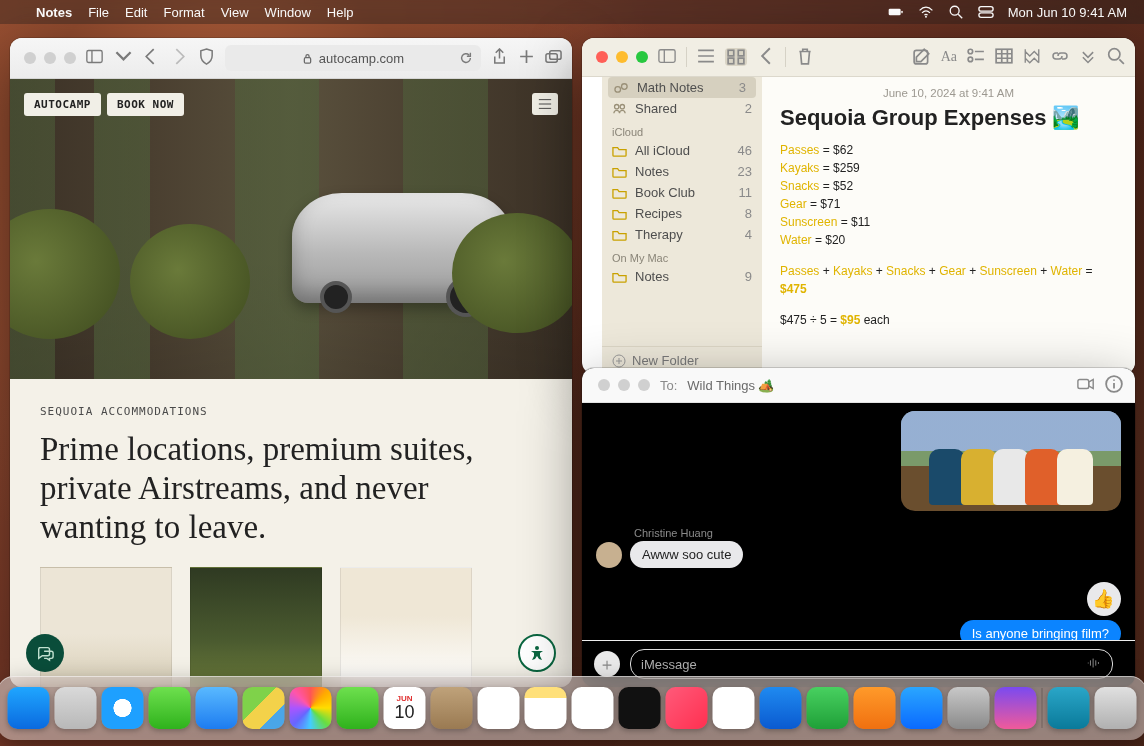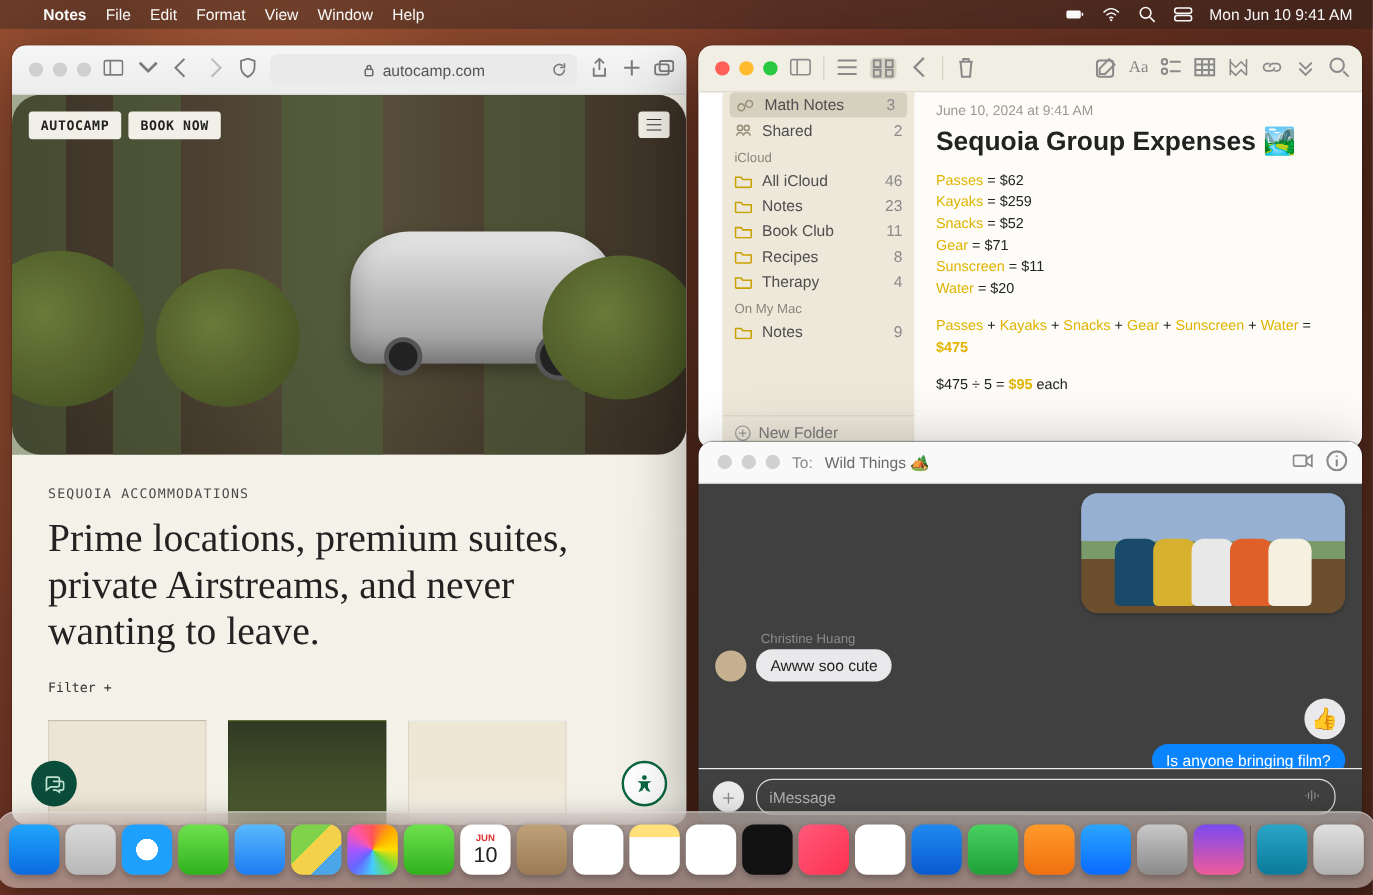--- a/index.html
+++ b/index.html
@@ -71,21 +71,20 @@
     color:#555;font-size:13px;position:relative;
   }
   .urlbar .lock{width:11px;height:11px;stroke:#6a6a6a;}
   .urlbar .refresh{position:absolute;right:8px;width:14px;height:14px;}
   .safari-content{height:609px;overflow:hidden;position:relative;}
   .hero{
     height:300px;position:relative;
     background:
       linear-gradient(180deg, transparent 60%, rgba(0,0,0,0.12)),
       linear-gradient(90deg,#3b3126 0%,#4a3f30 25%,#5a513d 50%,#4a3f30 75%,#3b3126 100%);
-    border-radius: 24px;
   }
   .hero .trees{position:absolute;inset:0;background:
       linear-gradient(90deg, rgba(80,100,60,0.5) 0 8%, transparent 8% 15%,
         rgba(80,100,60,0.55) 15% 25%, transparent 25% 40%,
         rgba(80,100,60,0.55) 40% 55%, transparent 55% 70%,
         rgba(80,100,60,0.5) 70% 85%, transparent 85% 100%);
   }
   .hero .airstream{
     position:absolute;right:60px;bottom:76px;width:220px;height:110px;
     background:linear-gradient(180deg,#e8e8e8,#b8b8b8 55%,#9a9a9a);
@@ -137,29 +136,29 @@
     font-size:13px;color:#4e4e4e;position:relative;}
   .sb-item{display:flex;align-items:center;gap:8px;padding:3px 10px 3px 10px;}
   .sb-item .cnt{margin-left:auto;color:#8a8a8a;}
   .sb-item.sel{background:#d6d0bf;border-radius:4px;margin:0 6px;padding-left:6px;}
   .sb-item svg{width:15px;height:13px;stroke:#c9a100;fill:none;stroke-width:1.4;}
   .sb-item.smart svg{stroke:#9a9078;}
   .sb-header{font-size:11px;color:#8a8578;padding:7px 10px 2px;}
   .sb-foot{margin-top:auto;border-top:1px solid #dcd6c6;padding:6px 10px;display:flex;align-items:center;gap:6px;color:#7a7a7a;}
   .sb-foot svg{width:14px;height:14px;stroke:#9a9a9a;fill:none;}
   .notes-content{flex:1;background:var(--notes-content-bg);padding:10px 18px 10px 18px;overflow:hidden;}
-  .notes-date{text-align:left;font-size:11.5px;color:#9c9890;margin-bottom:6px;}
+  .notes-date{text-align:center;font-size:11.5px;color:#9c9890;margin-bottom:6px;}
   .notes-title{font-size:22px;font-weight:700;color:#222;margin-bottom:10px;}
   .note-line{font-size:12px;line-height:1.5;}
   .nv{color:var(--notes-yellow);font-weight:500;}
   .res{color:var(--notes-yellow);font-weight:600;}
   .notes-content .eq{margin-top:13px;}
 
   
-  .messages{left:582px;top:368px;width:553px;height:319px;background:#404040;display:flex;flex-direction:column;}
+  .messages{left:582px;top:368px;width:553px;height:319px;background:#000000;display:flex;flex-direction:column;}
   .msg-toolbar{
     height:34px;display:flex;align-items:center;gap:10px;padding:0 12px;
     border-bottom:1px solid #e3e3e3;color:#6a6a6a;font-size:13px;background:#f9f9f9;
   }
   .msg-toolbar .to-lbl{color:#8a8a8a;}
   .msg-toolbar svg{width:18px;height:18px;stroke:#8a8a8a;fill:none;stroke-width:1.6;}
   .msg-body{flex:1;padding:8px 14px;overflow:hidden;position:relative;}
   .msg-img{margin-left:auto;width:220px;height:100px;border-radius:14px;overflow:hidden;
     box-shadow:0 1px 3px rgba(0,0,0,0.2);margin-bottom:8px;margin-right:0;}
   .msg-img-bg{width:100%;height:100%;
@@ -329,21 +328,20 @@
       </div>
       <div class="hero-menu">
         <svg viewBox="0 0 16 12">
             <path d="M1 1H15M1 6H15M1 11H15"></path>
           </svg>
       </div>
     </div>
     <div class="safari-body">
       <div class="eyebrow">SEQUOIA ACCOMMODATIONS</div>
       <div class="safari-h1">Prime locations, premium suites, private Airstreams, and never wanting to leave.</div>
-      <div class="filter">Filter +</div>
       <div class="thumbrow">
         <div class="thumb thumb1"></div>
         <div class="thumb thumb2"></div>
         <div class="thumb thumb3"></div>
       </div>
     </div>
     <div class="chat-fab">
       <svg viewBox="0 0 20 18">
           <path d="M3 3h10a2 2 0 0 1 2 2v5a2 2 0 0 1-2 2H7l-4 3v-3a2 2 0 0 1 0-0V5a2 2 0 0 1 2-2z"></path>
           <path d="M9 7h8a2 2 0 0 1 2 2v4a2 2 0 0 1-2 2h-2v2l-3-2H9"></path>

